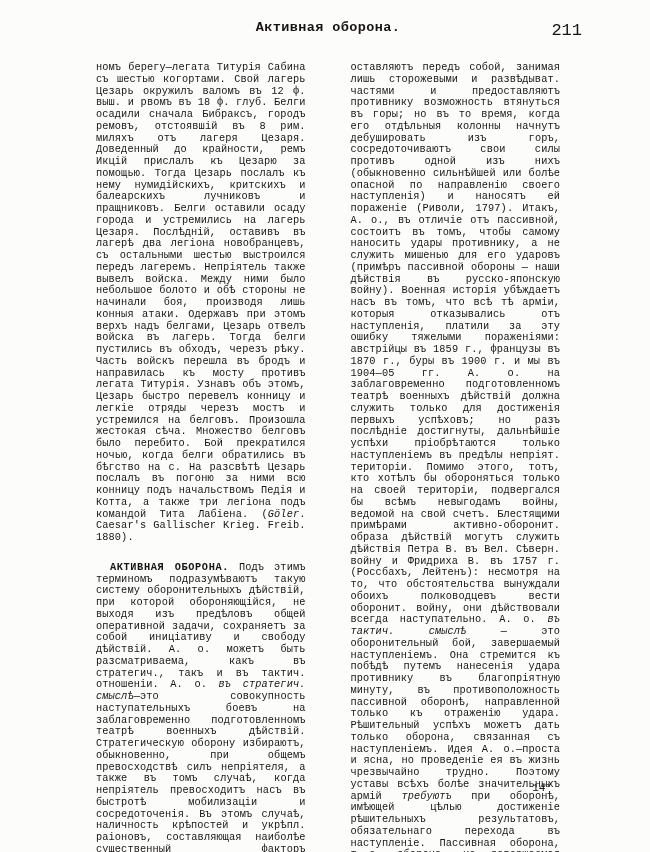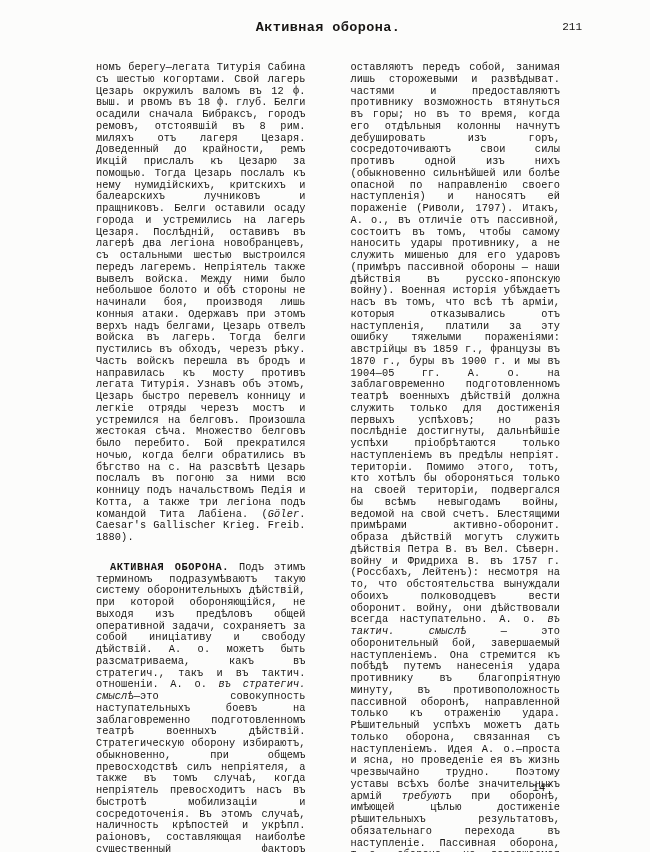--- a/index.html
+++ b/index.html
@@ -30,21 +30,21 @@
     right: 0;
     text-align: center;
     font-weight: bold;
     font-size: 13.5px;
     letter-spacing: 0.4px;
   }
   .page-number {
     position: absolute;
     right: -4px;
     top: 1px;
-    font-size: 11px;
+    font-size: 17px;
     margin-left: 24px;
   }
   .columns {
     position: absolute;
     top: 44px;
     left: 78px;
     width: 500px;
     display: flex;
     gap: 9px;
   }

